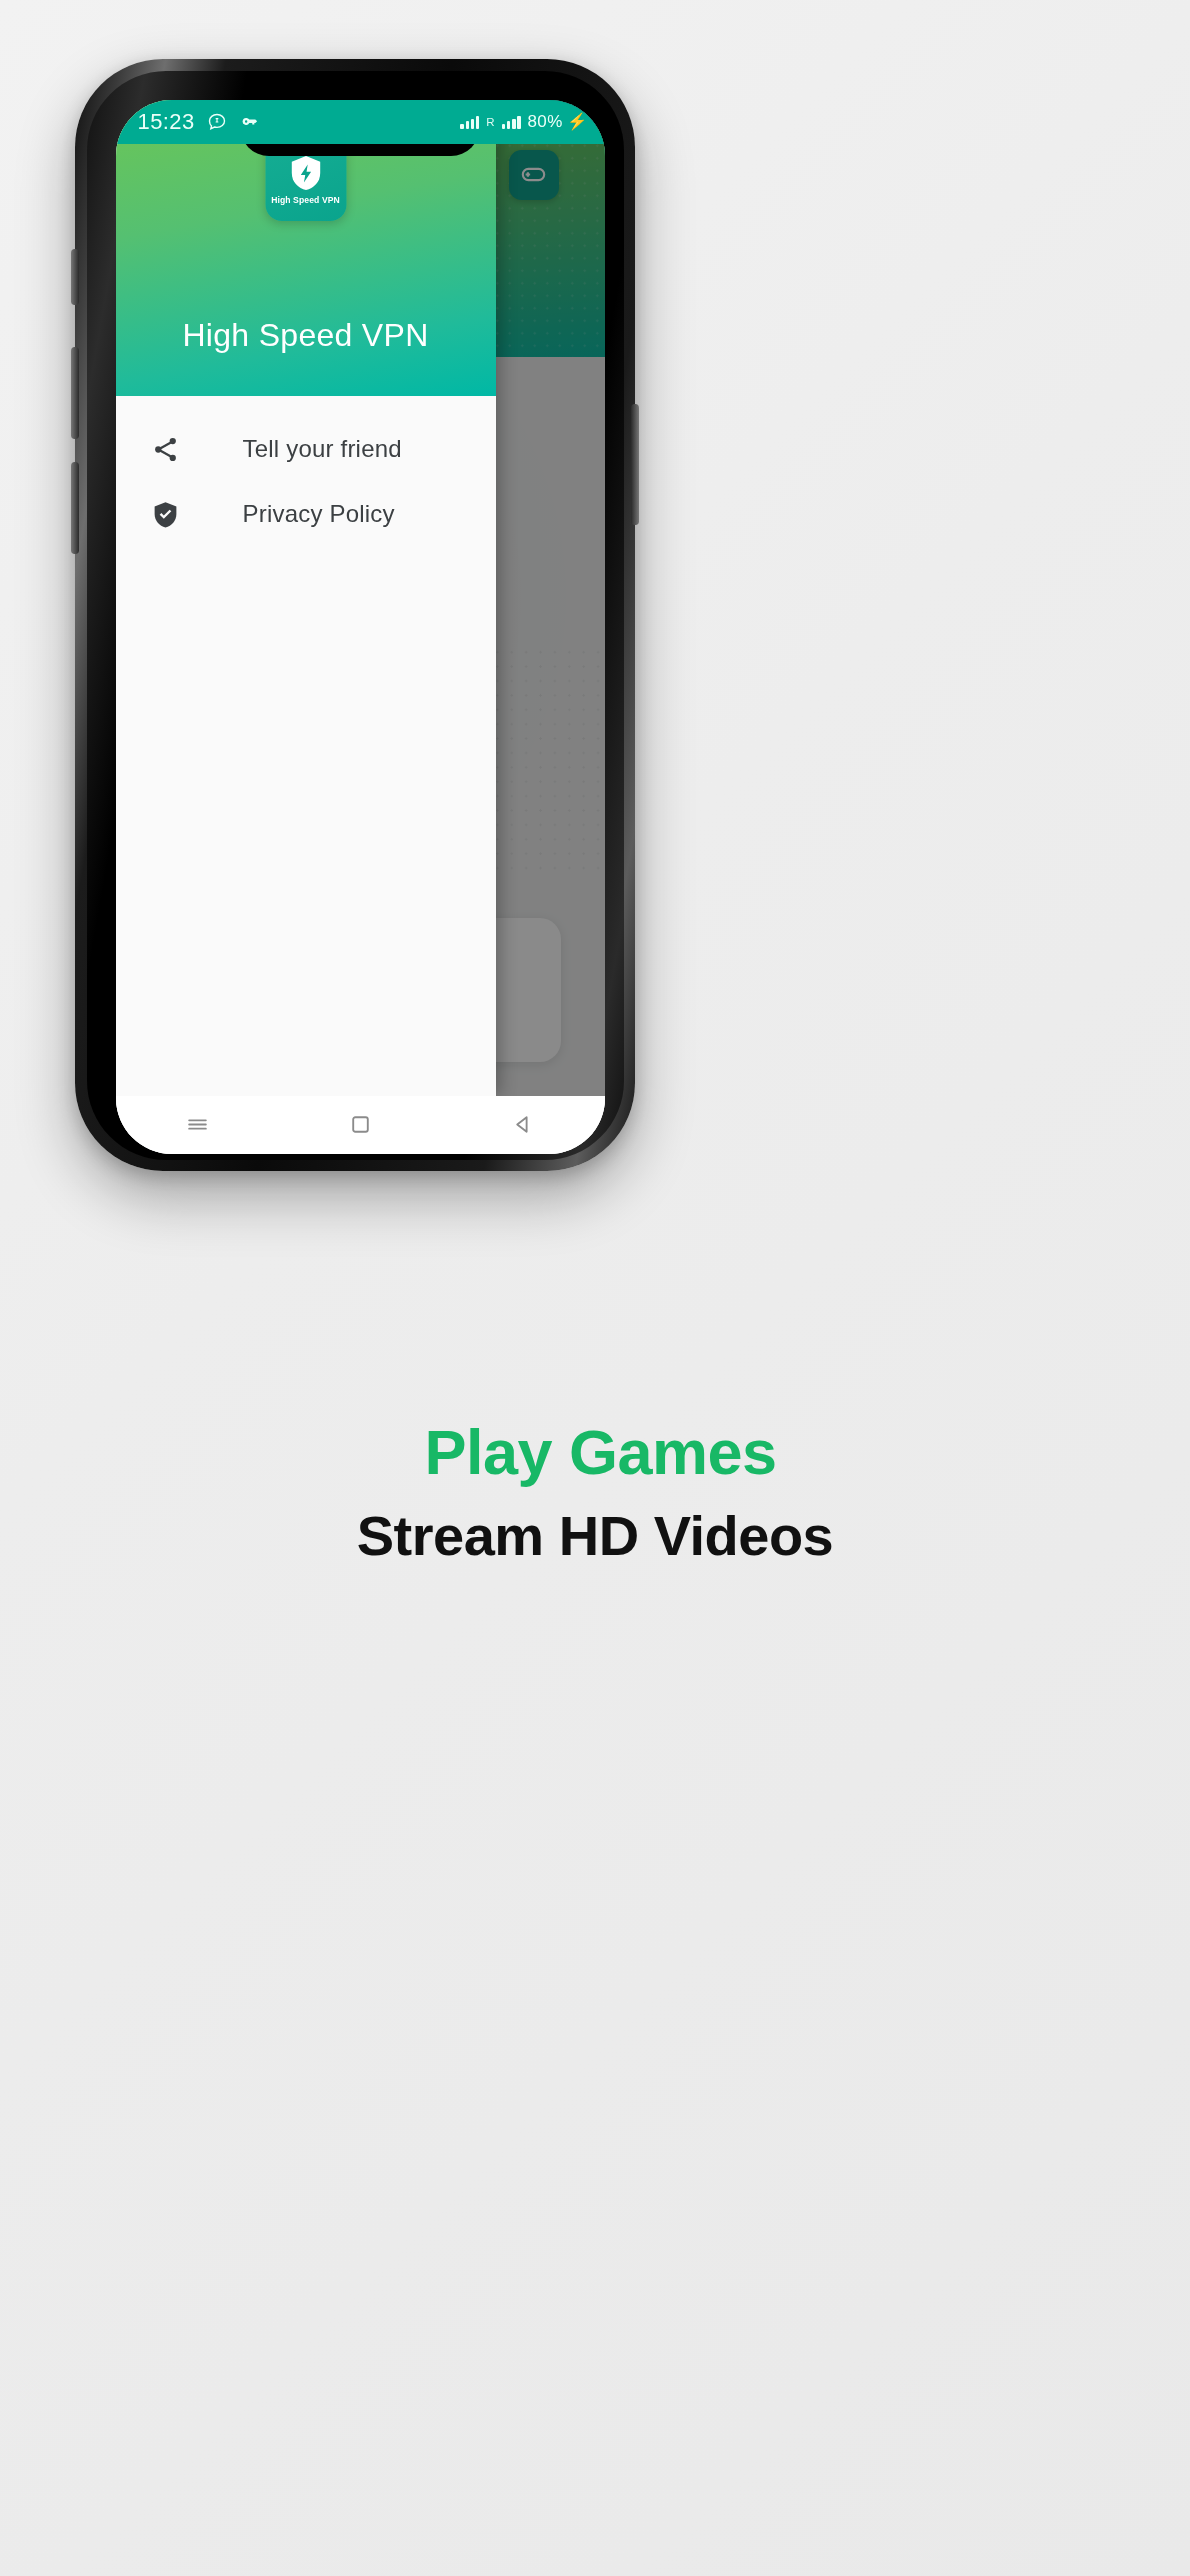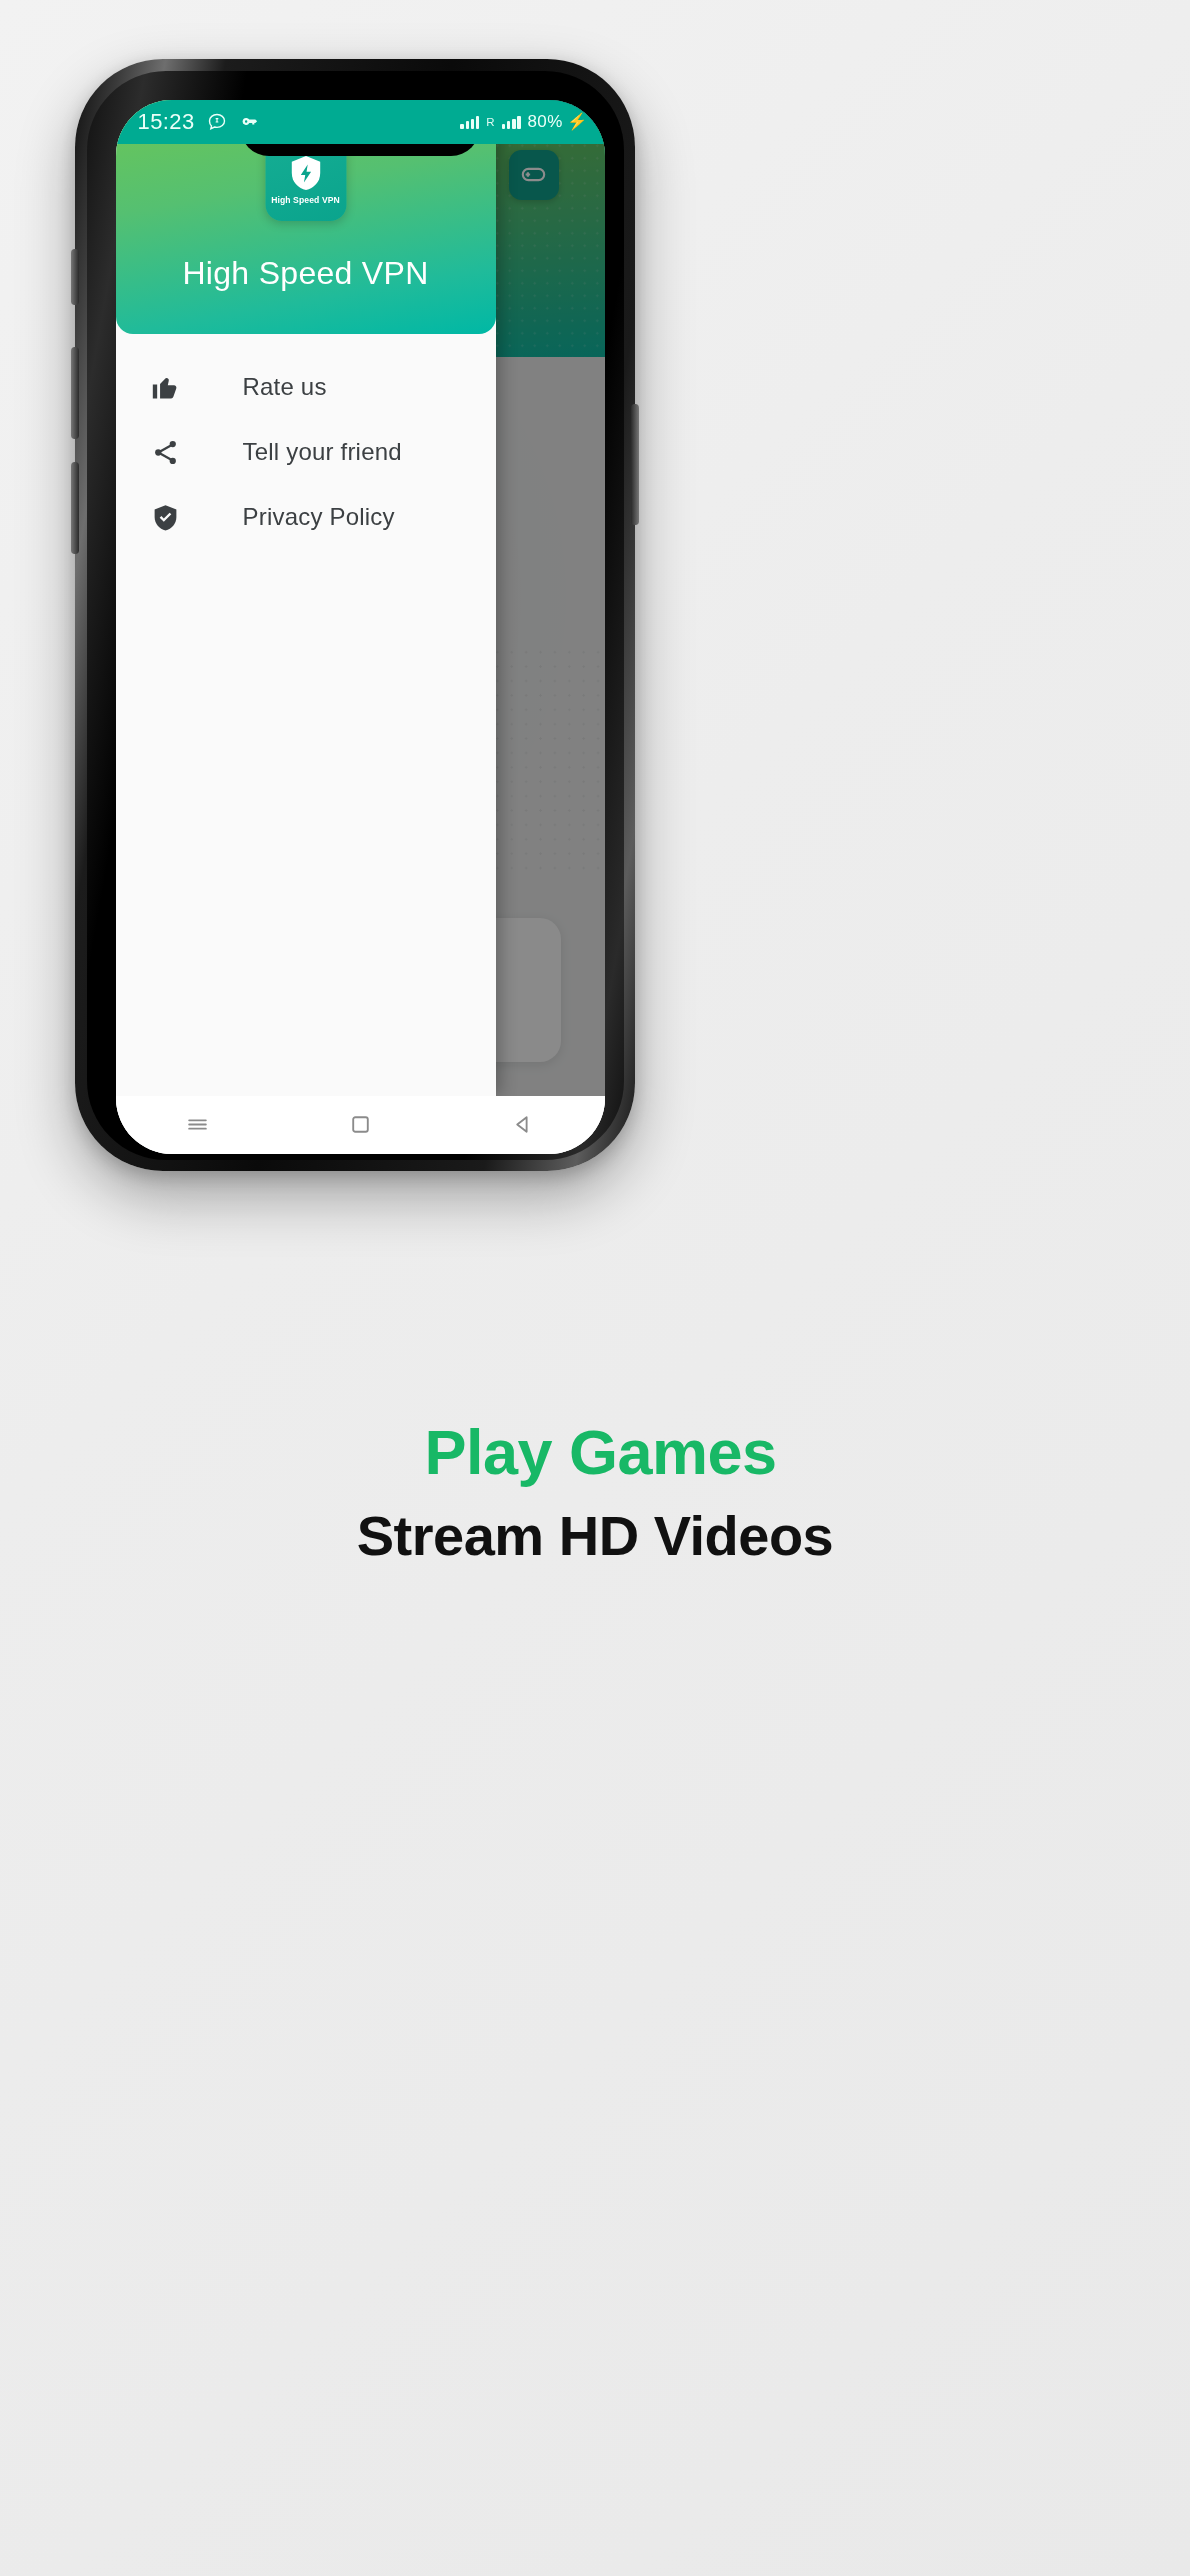--- a/index.html
+++ b/index.html
@@ -114,24 +114,23 @@
   .sb-batt{font-size:17px;}
   .sb-bolt{color:#c8ff5a;font-size:16.3px;margin-left:-1.9px;}
 
   
   .drawer{
     position:absolute;left:0;top:0;width:380px;bottom:58px;z-index:30;
     background:#fafafa;box-shadow:3.8px 0 17px rgba(0,0,0,.30);
     display:flex;flex-direction:column;
   }
   .drawer-head{
-    position:relative;height:234px;
+    position:relative;height:296px;
     background:linear-gradient(170deg,#6dc655 0%,#55c071 38%,#20bb9a 78%,#00b8a5 100%);
     flex:0 0 auto;
-    border-radius:17px;
   }
   .logo-badge{
     position:absolute;left:50%;transform:translateX(-50%);top:40px;
     width:81px;height:81px;border-radius:16.3px;
     background:linear-gradient(160deg,#15ad93,#0aa48d);
     display:flex;flex-direction:column;align-items:center;justify-content:center;
     box-shadow:0 2.9px 9.6px rgba(0,0,0,.18);
   }
   .logo-shield{position:relative;width:33px;height:36px;}
   .logo-shield svg{display:block;}
@@ -232,28 +231,20 @@
             </div>
 
             <div class="drawer-title">High Speed VPN</div>
           </div>
 
           <div class="menu">
 
 
 
 
-            <div class="menu-item">
-              <span class="menu-ico">
-                <svg width="29" height="29" viewBox="0 0 24 24" fill="#3c4043">
-                  <path d="M1.5 9.5h3.6V21H1.5V9.5Zm6 11.5h9.1a2 2 0 0 0 1.9-1.35l2.4-6.9a2 2 0 0 0-1.9-2.65h-5.1l.8-3.7a1.8 1.8 0 0 0-3.2-1.5L7.5 9.2V21Z"></path>
-                </svg>
-              </span>
-              <span class="menu-label">Rate us</span>
-            </div>
 
             <div class="menu-item">
               <span class="menu-ico">
                 <svg width="29" height="29" viewBox="0 0 24 24" fill="none" stroke="#3c4043" stroke-width="1.9" stroke-linecap="round">
                   <circle cx="18" cy="5" r="2.6" fill="#3c4043" stroke="none"></circle>
                   <circle cx="6" cy="12" r="2.6" fill="#3c4043" stroke="none"></circle>
                   <circle cx="18" cy="19" r="2.6" fill="#3c4043" stroke="none"></circle>
                   <path d="M8.3 10.8 15.7 6.6M8.3 13.2l7.4 4.2"></path>
                 </svg>
               </span>

